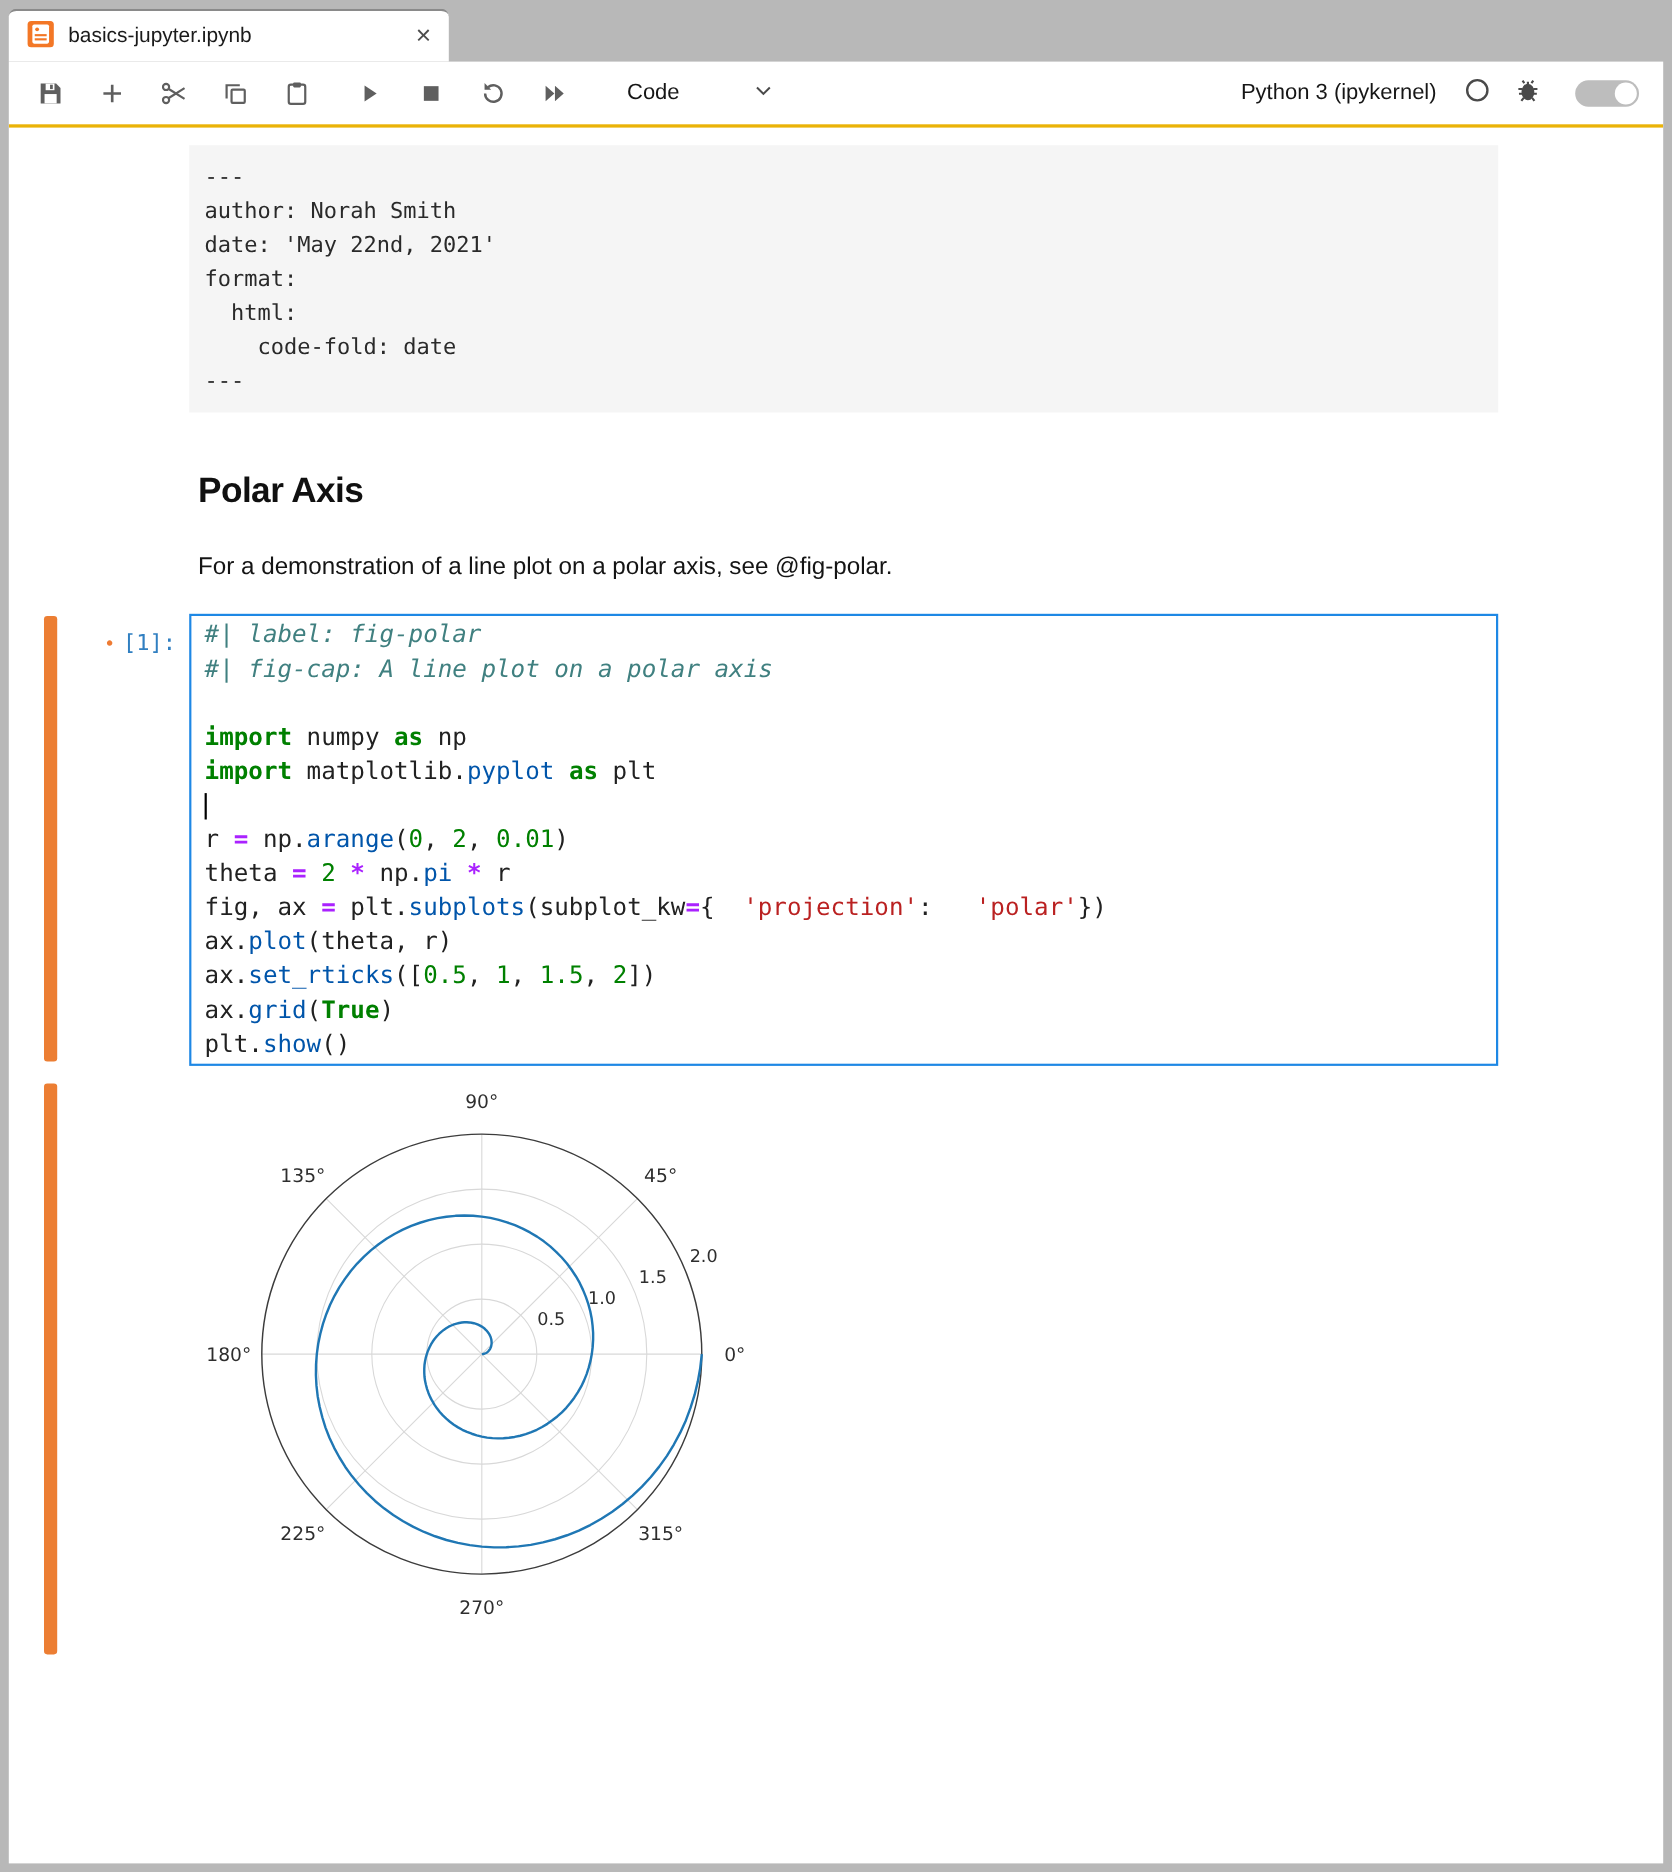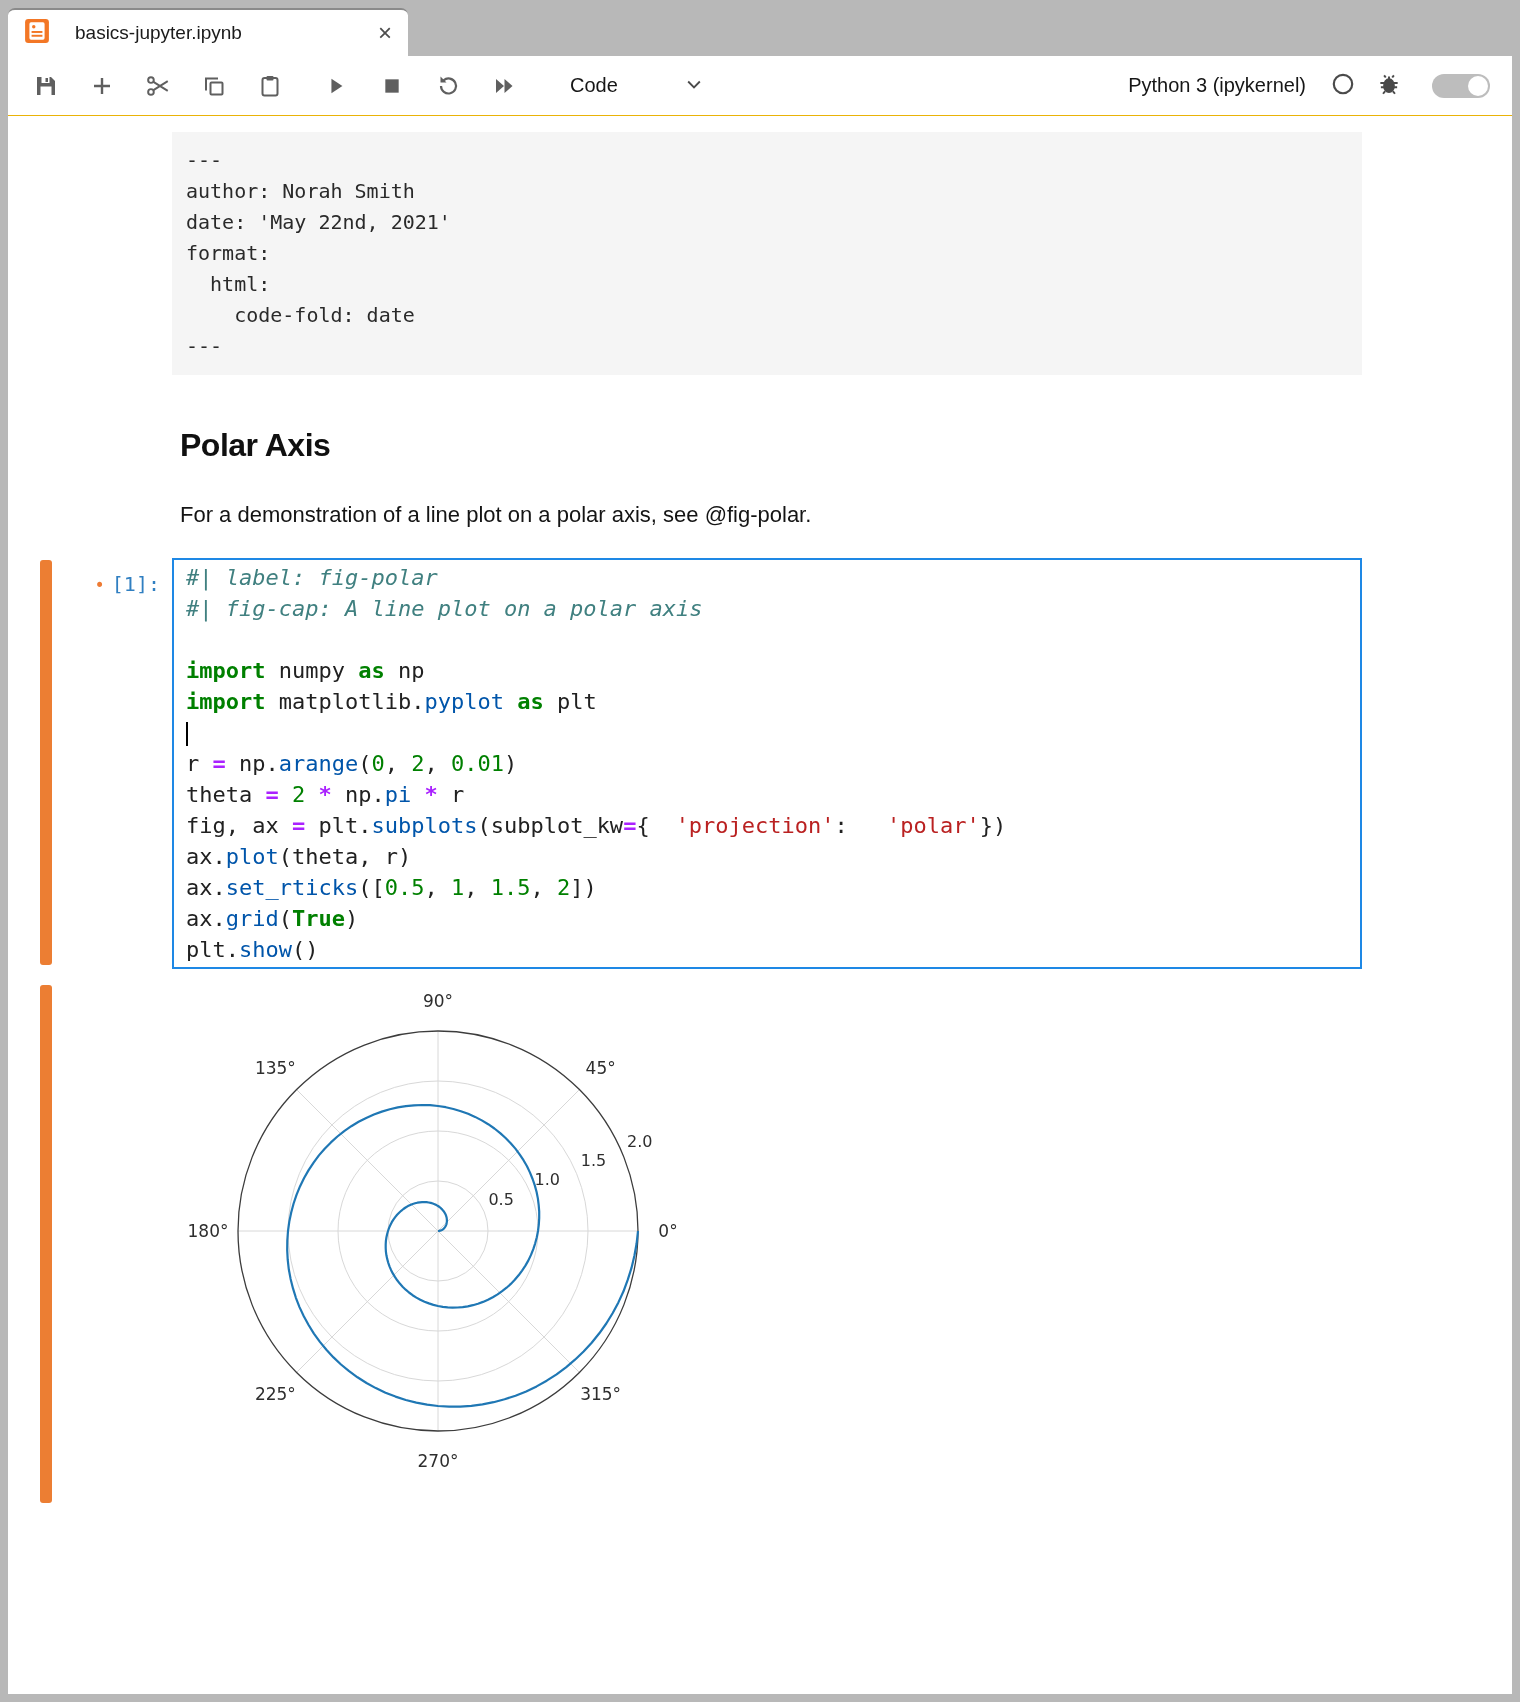--- a/index.html
+++ b/index.html
@@ -4,28 +4,28 @@
 <style>
   * { margin:0; padding:0; box-sizing:border-box; }
   html,body { background:#b8b8b8; }
   body { font-family:"Liberation Sans", sans-serif; }
 
   .frame { width:1520px; height:1702px; background:#b8b8b8; padding:8px; display:flex; flex-direction:column; }
 
   
   .tabbar { height:48px; display:flex; align-items:flex-end; }
   .tab { background:#ffffff; height:48px; width:400px; border-radius:7px 7px 0 0;
-         border-top:2px solid #8a8a8a; display:flex; align-items:center; padding:0 16px;gap:13px; }
+         border-top:2px solid #8a8a8a; display:flex; align-items:center; padding:0 16px; }
   .tab-title { font-size:19px; color:#1b1b1b; margin-left:12px; }
   .tab-close { margin-left:auto; font-size:24px; color:#4d4d4d; line-height:1; cursor:pointer; }
 
   
   .main { background:#ffffff; flex:1; display:flex; flex-direction:column; overflow:hidden; }
   .toolbar { height:60px; flex:0 0 60px; display:flex; align-items:center; padding:0 22px;
-             border-bottom:1px solid #eab308; }
+             border-bottom:3px solid #eab308; }
   .tbtn { width:32px; height:32px; display:flex; align-items:center; justify-content:center;
           margin-right:24px; cursor:pointer; }
   .tbtn svg { display:block; }
   .mode { display:flex; align-items:center; margin-left:26px; cursor:pointer; }
   .mode-label { font-size:20px; color:#161616; }
   .mode-chevron { margin-left:66px; }
   .tb-right { margin-left:auto; display:flex; align-items:center; }
   .kernel-name { font-size:20px; color:#161616; margin-right:24px; cursor:pointer; }
   .kstatus { margin-right:20px; cursor:pointer; }
   .bugbtn { margin-right:30px; cursor:pointer; }

